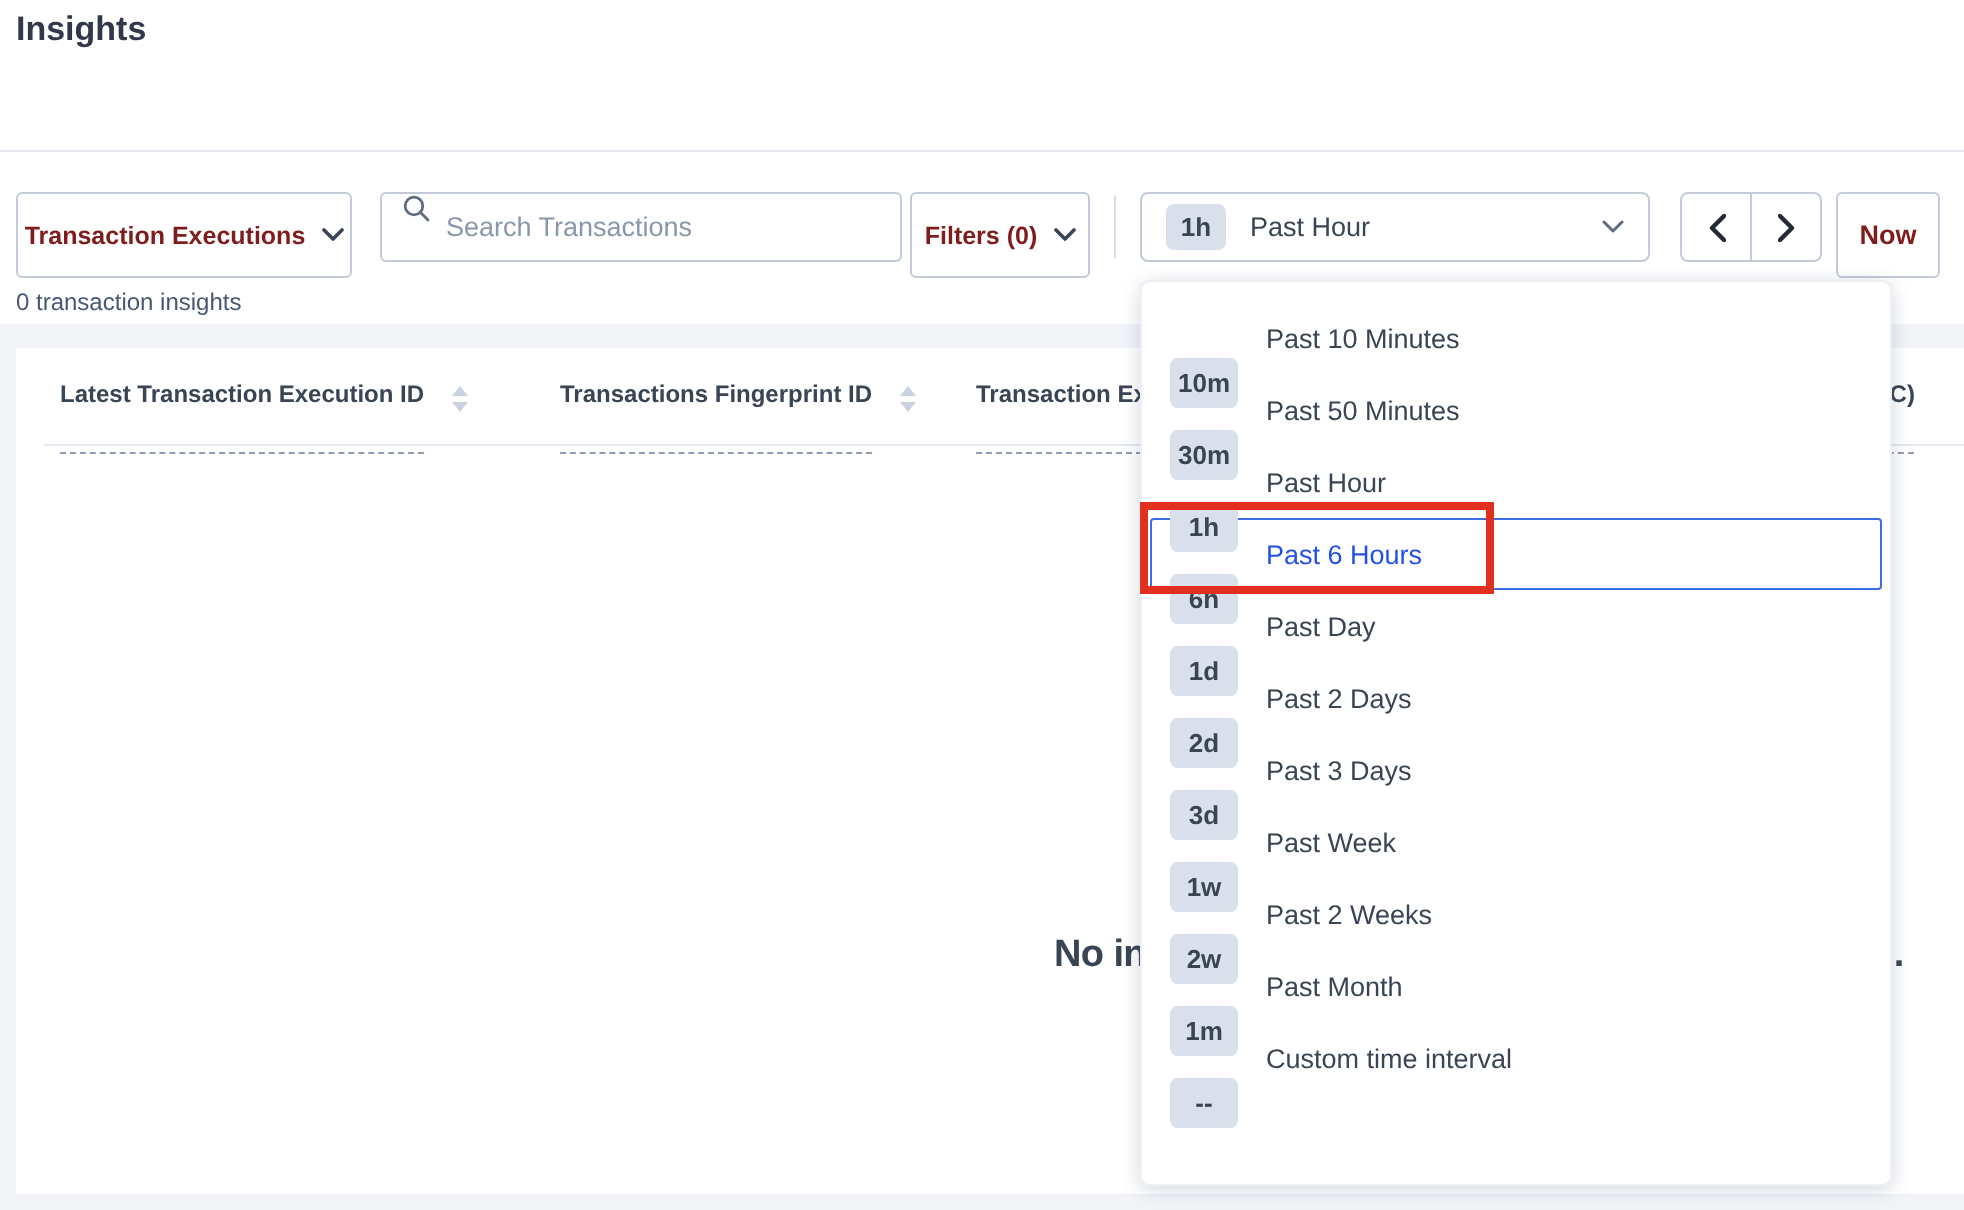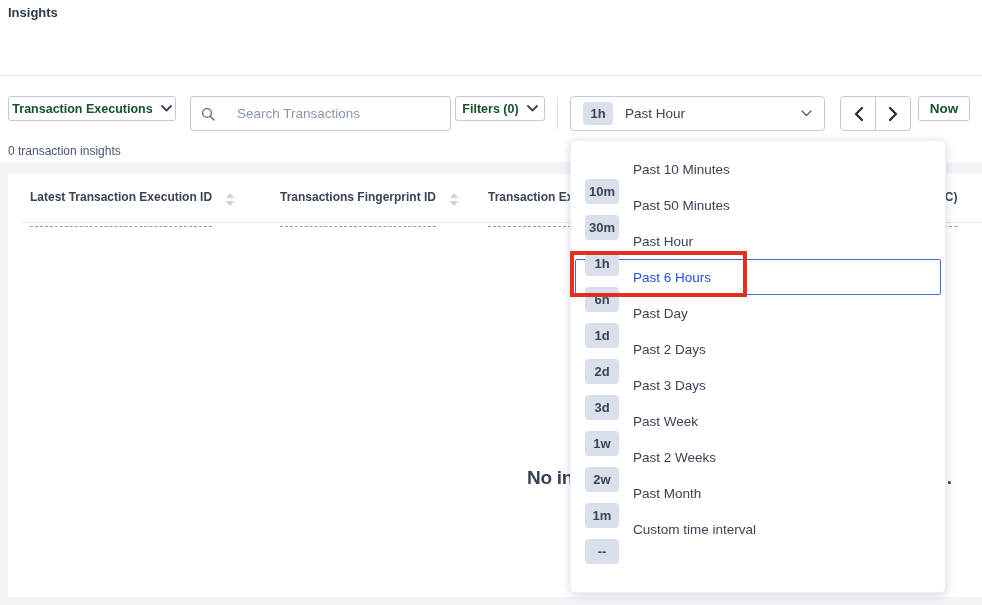--- a/index.html
+++ b/index.html
@@ -1,33 +1,33 @@
 <!DOCTYPE html>
 <html><head>
 <meta charset="utf-8">
 <style>
   * { margin:0; padding:0; box-sizing:border-box; }
   html,body { width:982px; height:605px; overflow:hidden; }
   body { position:relative; background:#fff; font-family:"Liberation Sans", sans-serif; color:#394455; }
 
   
   .page-head { position:absolute; top:0; left:0; right:0; height:162px; background:#fff; }
-  .page-title { position:absolute; top:5px; left:8px; font-size:13px; font-weight:bold; color:#30394a; }
+  .page-title { position:absolute; top:5px; left:8px; font-size:17px; font-weight:bold; color:#30394a; }
 
   .tabbar { position:absolute; top:46px; left:0; right:0; height:30px; border-bottom:1px solid #e4e8ee; padding-left:8px; display:flex; gap:32px; }
   .tab { position:relative; font-size:14px; color:#394455; padding-bottom:12px; cursor:pointer; white-space:nowrap; }
   .tab.active { color:#2350e6; font-weight:bold; }
   .tab.active::after { content:""; position:absolute; left:0; right:0; bottom:-1px; height:3px; background:#2350e6; }
 
   
   .toolbar { position:absolute; top:96px; left:0; right:0; height:35px; }
-  .btn { position:absolute; top:0; height:25px; background:#fff; border:1px solid #c3cad9; border-radius:3px;
-         display:flex; align-items:center; justify-content:center; gap:8px; font-size:12.5px; font-weight:bold; color:#14532d; cursor:pointer; }
+  .btn { position:absolute; top:0; height:43px; background:#fff; border:1px solid #c3cad9; border-radius:3px;
+         display:flex; align-items:center; justify-content:center; gap:8px; font-size:12.5px; font-weight:bold; color:#7f1d1d; cursor:pointer; }
   .type-select { left:8px; width:168px; }
-  .search-wrap { position:absolute; left:190px; top:0; width:261px; height:35px; border:1px solid #c3cad9; border-radius:3px; background:#fff; display:flex; align-items:center; padding:0 10px; gap:22px; }
+  .search-wrap { position:absolute; left:190px; top:0; width:261px; height:35px; border:1px solid #c3cad9; border-radius:3px; background:#fff; display:flex; padding:0 10px; gap:8px; }
   .search-wrap input { border:none; outline:none; flex:1; font-size:13.5px; font-family:"Liberation Sans",sans-serif; color:#394455; background:transparent; }
   .search-wrap input::placeholder { color:#8a96ab; }
   .filters-btn { left:455px; width:90px; }
   .toolbar-divider { position:absolute; left:557px; top:2px; height:31px; width:1px; background:#d7dce5; }
 
   .time-picker { position:absolute; left:570px; top:0; width:255px; height:35px; border:1px solid #c3cad9; border-radius:4px; background:#fff; display:flex; align-items:center; padding:0 12px 0 12px; gap:12px; cursor:pointer; }
   .time-picker .chev { margin-left:auto; }
   .badge { background:#d9e0ec; color:#394455; font-size:13px; font-weight:bold; border-radius:4px; height:23px; min-width:30px; padding:0 5px; display:flex; align-items:center; justify-content:center; }
 
   .pager { position:absolute; left:840px; top:0; width:71px; height:35px; border:1px solid #c3cad9; border-radius:4px; background:#fff; display:flex; }

